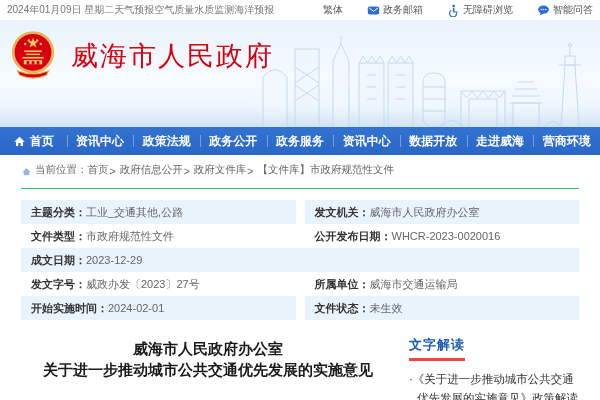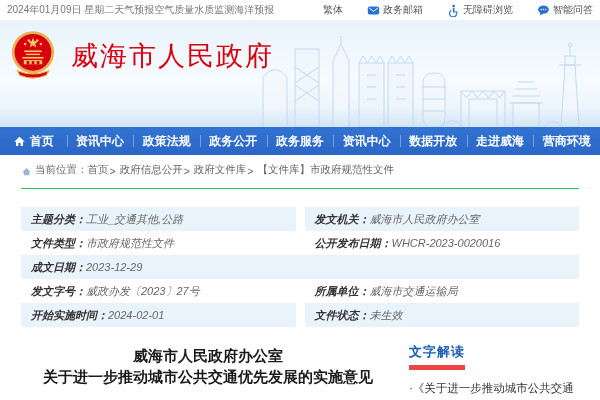--- a/index.html
+++ b/index.html
@@ -36,35 +36,35 @@
 
   
   .breadcrumb { margin:1px 21px; padding:7px 0 11px; border-bottom:1px solid #22c55e;
     font-size:10.5px; color:#666; display:flex; align-items:flex-end; }
   .breadcrumb a { color:#666; text-decoration:none; cursor:pointer; }
   .bc-sep { margin:0 4px 0 1px; }
   .bc-home { width:11px; height:11px; margin-right:3px; }
 
   
   .content { padding:0 21px; }
-  .doc-info { margin-top:18px;font-style:italic; }
+  .doc-info { margin-top:11px; }
   .info-row { display:flex; gap:9px; }
   .info-cell { flex:1; padding:5px 10px; font-size:11px; line-height:14px;
     white-space:nowrap; overflow:hidden; }
   .info-row:nth-child(odd) .info-cell { background:#e9f3fb; }
   .lbl { font-weight:bold; color:#333; }
   .val { color:#666; }
 
   
   .bottom { display:flex; margin-top:15px; }
   .doc-title { flex:1; text-align:center; font-weight:bold; color:#1a1a1a;
     font-size:15px; line-height:21px; padding-top:3px; }
   .sidebar { width:184px; padding-left:14px; }
   .sidebar-title { display:inline-block; color:#1c5db2; font-size:13px; font-weight:bold;
-    letter-spacing:1px; border-bottom:5px solid #ef4444; padding-bottom:4px; cursor:pointer; }
+    letter-spacing:1px; border-bottom:3px solid #ef4444; padding-bottom:4px; cursor:pointer; }
   .sidebar-item { margin-top:9px; font-size:11.5px; color:#333; line-height:19px;
     width:172px; padding-left:8px; text-indent:-8px; cursor:pointer; }
 </style>
 </head>
 <body>
 
 <div class="topbar">
   <div class="topbar-left">
     <span>2024年01月09日 星期二</span>
     <span class="tb-link">天气预报</span>

